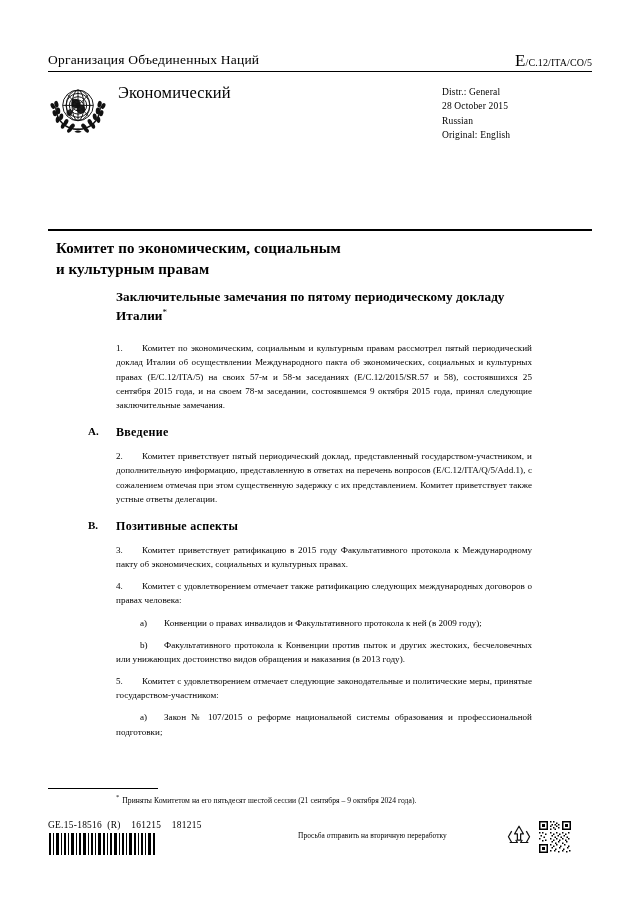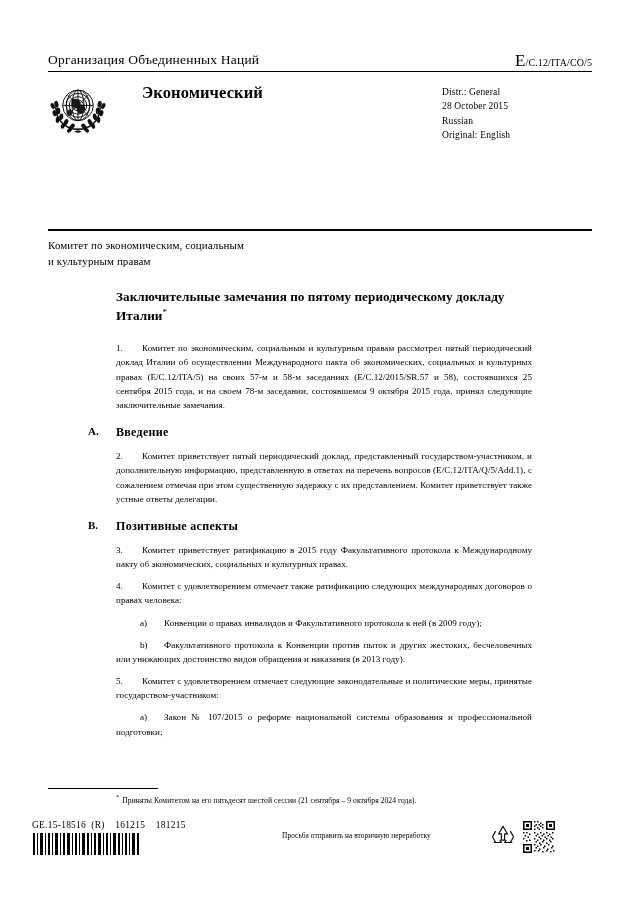--- a/index.html
+++ b/index.html
@@ -70,24 +70,23 @@
     margin-right: 10px;
   }
   .emblem svg { display: block; }
 
   .organ-title {
     flex: 1 1 auto;
     padding-top: 3px;
   }
   .organ-line {
     font-size: 16.5px;
-    font-weight: bold;
+    font-weight: normal;
     line-height: 1.32;
     letter-spacing: 0.1px;
-    margin-left: 24px;
   }
 
   .distr-block {
     flex: 0 0 150px;
     padding-top: 6px;
     font-size: 9.5px;
     line-height: 1.52;
     letter-spacing: 0.15px;
   }
 
@@ -96,25 +95,25 @@
     position: absolute;
     left: 48px;
     top: 229px;
     width: 544px;
     border-top: 2.2px solid #000;
   }
 
   
   .committee {
     position: absolute;
-    left: 48px;
+    left: 56px;
     top: 238px;
     width: 420px;
-    font-size: 11px;
-    font-weight: normal;
+    font-size: 15px;
+    font-weight: bold;
     line-height: 1.42;
     letter-spacing: 0.1px;
   }
 
   
   .body-col {
     position: absolute;
     left: 116px;
     top: 288px;
     width: 416px;
@@ -185,21 +184,21 @@
     width: 420px;
     font-size: 7.6px;
     line-height: 1.4;
     letter-spacing: 0.05px;
   }
   .footnote .fn-ast { vertical-align: super; font-size: 6.5px; margin-right: 3px; }
 
   
   .footer {
     position: absolute;
-    left: 32px;
+    left: 48px;
     top: 820px;
     width: 544px;
     height: 48px;
   }
   .job-no {
     position: absolute;
     left: 0; top: 0;
     font-size: 9.4px;
     letter-spacing: 0.3px;
     white-space: pre;

